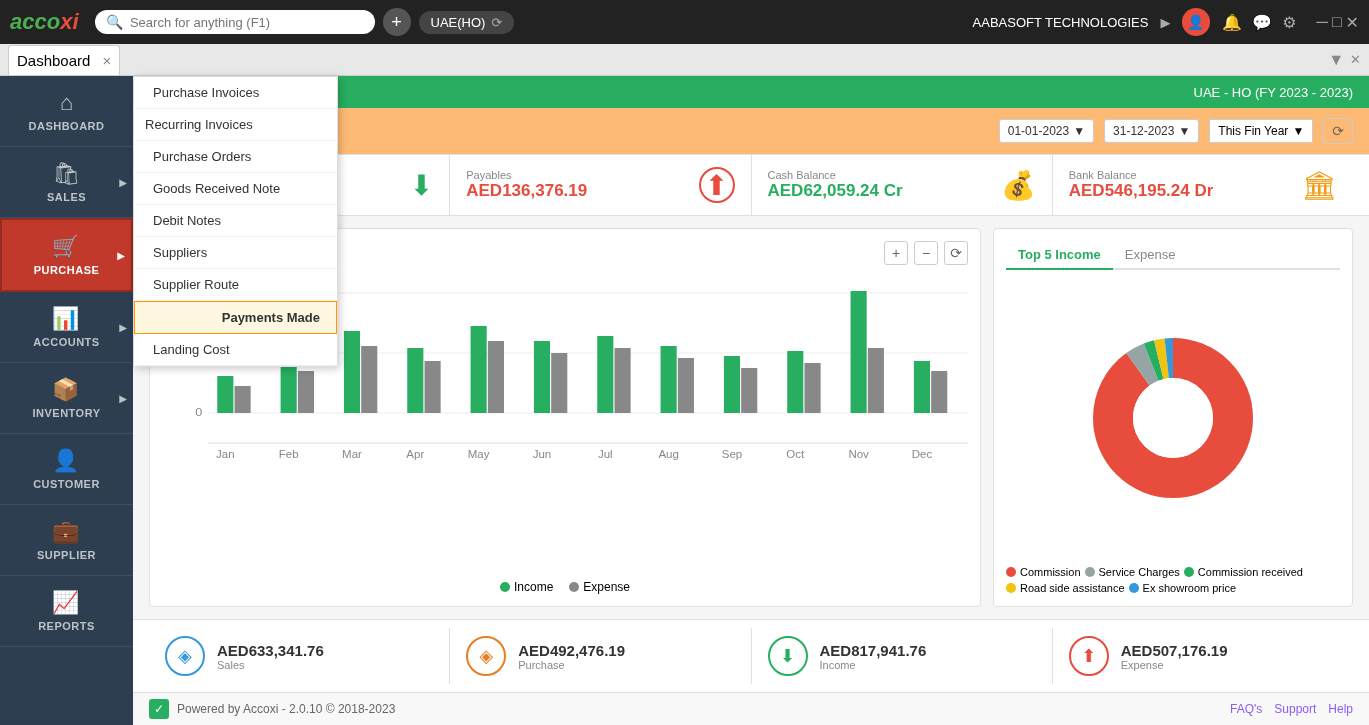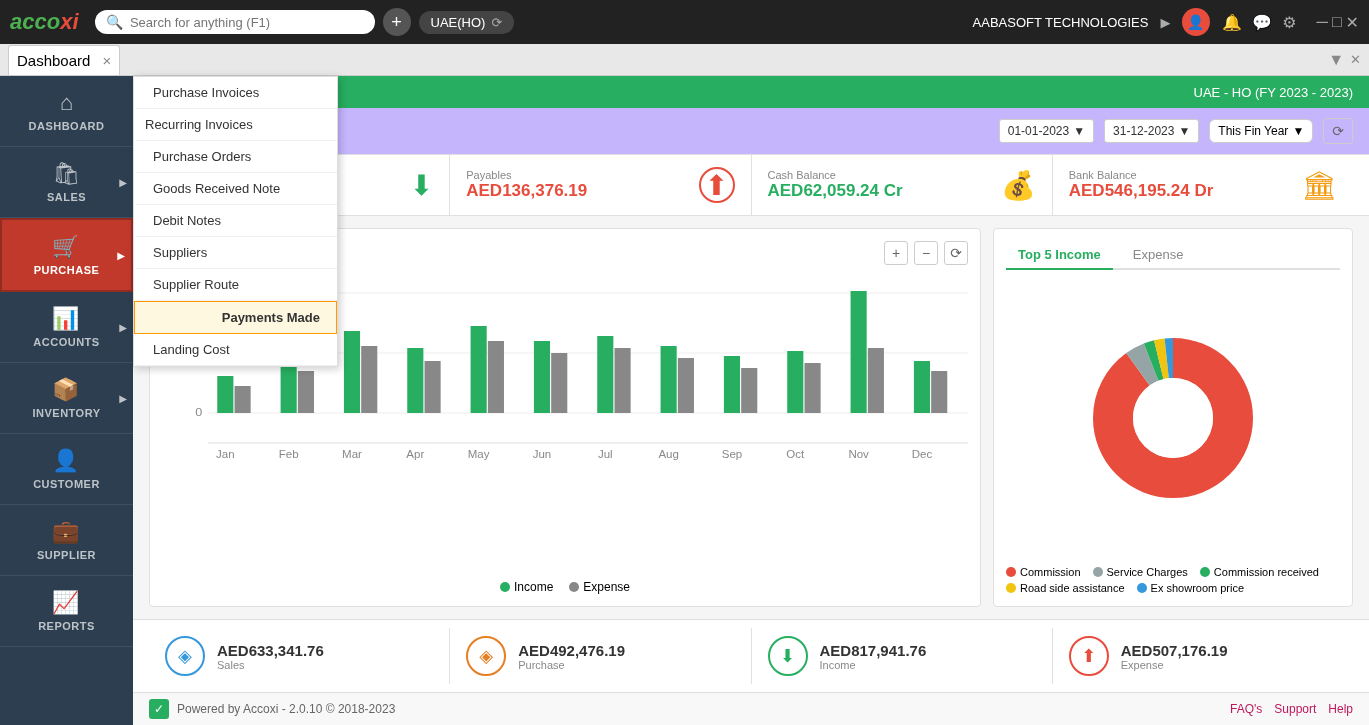--- a/index.html
+++ b/index.html
@@ -41,24 +41,24 @@
 
     
     .content { flex: 1; background: #f5f5f5; display: flex; flex-direction: column; overflow: hidden; position: relative; }
 
     
     .green-header { background: #27ae60; padding: 8px 16px; display: flex; align-items: center; justify-content: space-between; }
     .search-accounts { display: flex; align-items: center; gap: 6px; color: white; font-size: 14px; cursor: pointer; }
     .header-company { color: white; font-size: 13px; }
 
     
-    .dash-header { display: flex; align-items: center; padding: 10px 16px; background: #c4b5fd; border-bottom: 1px solid #e0e0e0; gap: 10px; }
+    .dash-header { display: flex; align-items: center; padding: 10px 16px; background: #fdba74; border-bottom: 1px solid #e0e0e0; gap: 10px; }
     .dash-title { font-size: 22px; color: #555; flex: 1; }
     .date-input { border: 1px solid #ccc; border-radius: 3px; padding: 4px 8px; font-size: 12px; color: #333; display: flex; align-items: center; gap: 4px; cursor: pointer; background: white; }
-    .date-dropdown { display: flex; align-items: center; gap: 4px; border: 1px solid #ccc; border-radius: 6px; padding: 4px 8px; font-size: 12px; background: white; cursor: pointer; }
+    .date-dropdown { display: flex; align-items: center; gap: 4px; border: 1px solid #ccc; border-radius: 0; padding: 4px 8px; font-size: 12px; background: white; cursor: pointer; }
     .refresh-btn { background: none; border: 1px solid #ccc; border-radius: 3px; padding: 4px 8px; cursor: pointer; font-size: 14px; color: #666; }
 
     
     .cards-row { display: flex; gap: 0; padding: 0 16px; background: white; border-bottom: 1px solid #e0e0e0; }
     .card { flex: 1; padding: 12px 16px; border-right: 1px solid #e0e0e0; display: flex; align-items: center; justify-content: space-between; }
     .card:last-child { border-right: none; }
     .card-info h4 { font-size: 11px; color: #888; font-weight: normal; }
     .card-amount { font-size: 17px; font-weight: bold; }
     .card-amount.green { color: #27ae60; }
     .card-amount.red { color: #e74c3c; }
@@ -70,48 +70,48 @@
     .chart-area { flex: 1; background: white; border-radius: 4px; padding: 12px; display: flex; flex-direction: column; border: 1px solid #e0e0e0; }
     .chart-controls { display: flex; justify-content: flex-end; gap: 6px; margin-bottom: 8px; }
     .chart-btn { background: none; border: 1px solid #ccc; border-radius: 3px; width: 24px; height: 24px; cursor: pointer; display: flex; align-items: center; justify-content: center; font-size: 14px; color: #666; }
     .chart-inner { flex: 1; position: relative; }
     .chart-legend { display: flex; gap: 16px; justify-content: center; margin-top: 4px; font-size: 12px; }
     .legend-item { display: flex; align-items: center; gap: 4px; }
     .legend-dot { width: 10px; height: 10px; border-radius: 50%; }
 
     
     .top-income-area { width: 360px; background: white; border-radius: 4px; padding: 12px; border: 1px solid #e0e0e0; display: flex; flex-direction: column; }
-    .tabs-row { display: flex; gap: 8px; border-bottom: 2px solid #e0e0e0; margin-bottom: 8px; }
+    .tabs-row { display: flex; gap: 0; border-bottom: 2px solid #e0e0e0; margin-bottom: 8px; }
     .income-tab { padding: 6px 12px; font-size: 13px; cursor: pointer; color: #888; }
     .income-tab.active { color: #27ae60; border-bottom: 2px solid #27ae60; margin-bottom: -2px; font-weight: bold; }
 
     
     .donut-container { display: flex; align-items: center; justify-content: center; flex: 1; }
-    .donut-legend { display: flex; flex-wrap: wrap; gap: 4px 12px; font-size: 11px; margin-top: 8px; }
+    .donut-legend { display: flex; flex-wrap: wrap; gap: 4px 4px; font-size: 11px; margin-top: 8px; }
     .donut-legend-item { display: flex; align-items: center; gap: 4px; }
     .donut-dot { width: 10px; height: 10px; border-radius: 50%; }
 
     
     .bottom-cards { display: flex; gap: 0; padding: 8px 16px; background: white; border-top: 1px solid #e0e0e0; }
     .bottom-card { flex: 1; display: flex; align-items: center; gap: 12px; padding: 8px 16px; border-right: 1px solid #e0e0e0; }
     .bottom-card:last-child { border-right: none; }
     .bottom-icon { width: 40px; height: 40px; border-radius: 50%; border: 2px solid; display: flex; align-items: center; justify-content: center; font-size: 18px; }
     .bottom-icon.blue { border-color: #3498db; color: #3498db; }
     .bottom-icon.orange { border-color: #e67e22; color: #e67e22; }
     .bottom-icon.green { border-color: #27ae60; color: #27ae60; }
     .bottom-icon.red { border-color: #e74c3c; color: #e74c3c; }
     .bottom-amount { font-size: 15px; font-weight: bold; color: #333; }
     .bottom-label { font-size: 11px; color: #888; }
 
     
     .footer { display: flex; align-items: center; justify-content: space-between; padding: 6px 16px; background: #f8f8f8; border-top: 1px solid #ddd; font-size: 12px; color: #666; }
     .footer-left { display: flex; align-items: center; gap: 8px; }
     .footer-logo { width: 20px; height: 20px; background: #27ae60; border-radius: 3px; display: flex; align-items: center; justify-content: center; color: white; font-size: 12px; }
     .footer-links { display: flex; gap: 12px; }
-    .footer-link { color: #be185d; cursor: pointer; text-decoration: none; }
+    .footer-link { color: #8b5cf6; cursor: pointer; text-decoration: none; }
     .dropdown-item { padding: 8px 16px; font-size: 13px; cursor: pointer; color: #333; border-bottom: 1px solid #f0f0f0; }
 
     
     .bar-chart-svg { width: 100%; height: 200px; }
   </style>
 </head>
 <body>
 
 <div class="top-bar">
   <div class="logo">

